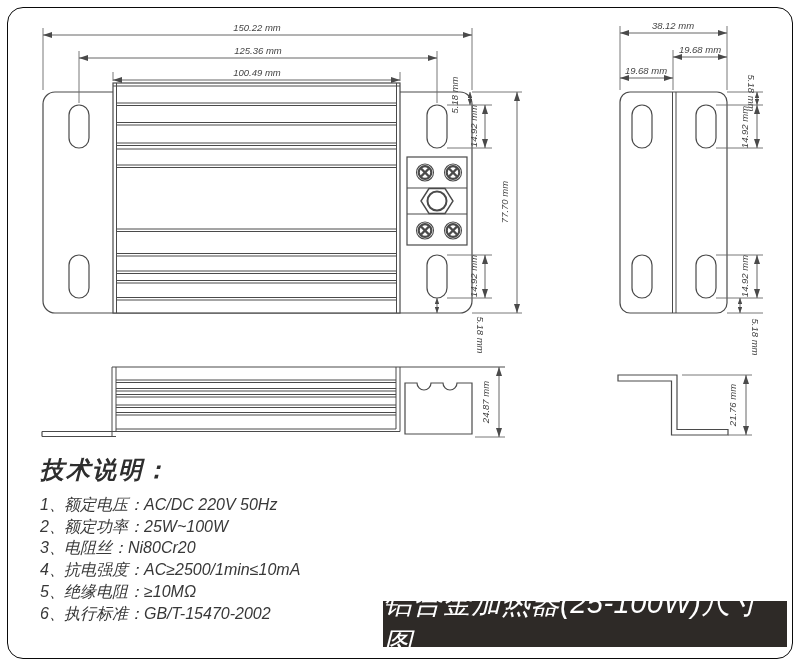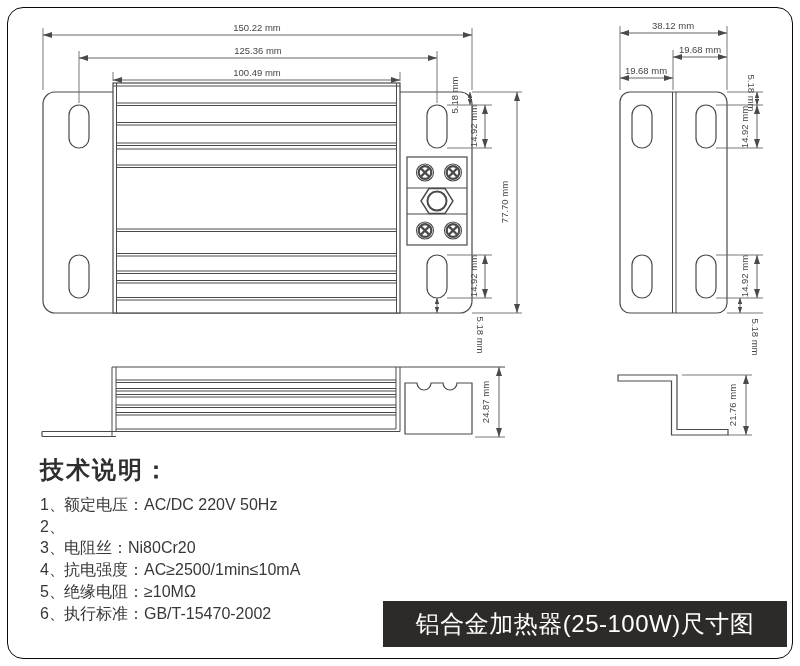--- a/index.html
+++ b/index.html
@@ -1,38 +1,38 @@
 <!DOCTYPE html>
 <html><head>
 <meta charset="utf-8">
 <style>
   html,body{margin:0;padding:0;background:#fff;}
   #stage{position:relative;width:800px;height:666px;background:#fff;overflow:hidden;
-         font-family:"Liberation Sans",sans-serif;}
+         font-family:"Liberation Sans",sans-serif;font-style:italic;}
   .frame{position:absolute;left:7px;top:7px;right:7px;bottom:7px;
          border:1.5px solid #0a0a0a;border-radius:16px;pointer-events:none;}
   svg{position:absolute;left:0;top:0;}
   .ln{fill:none;stroke:#4a4a4a;stroke-width:1.2;}
   .lnw{fill:#ffffff;stroke:#4a4a4a;stroke-width:1.2;}
   .fin{stroke:#4a4a4a;stroke-width:1;}
   .ext{stroke:#6a6a6a;stroke-width:0.9;fill:none;}
   .dim{stroke:#555;stroke-width:0.9;fill:none;}
   .dt{font-size:9.5px;fill:#454545;text-anchor:middle;font-family:"Liberation Sans",sans-serif;}
   
   .specs{position:absolute;left:40px;top:454px;color:#383838;}
   .specs-title{font-size:24px;font-weight:bold;letter-spacing:2px;color:#2e2e2e;}
   .spec-rows{margin-top:8px;font-size:16px;line-height:21.7px;}
   .spec-row{display:flex;}
   .spec-row .no{width:24px;flex:0 0 24px;}
   .spec-row .txt{white-space:pre;}
   .spec-row.cont .txt{padding-left:74px;}
   
   .banner{position:absolute;left:383px;top:601px;width:404px;height:46px;
           background:#2e2a27;color:#ffffff;display:flex;align-items:center;justify-content:center;
-          font-size:24px;letter-spacing:0.5px;}
+          font-size:29px;letter-spacing:0.5px;}
 </style>
 </head>
 <body>
 
 <div id="stage">
 
   <svg width="800" height="666" viewBox="0 0 800 666">
     <defs>
       <marker id="ar" orient="auto-start-reverse" markerWidth="9" markerHeight="6" refX="9" refY="3" markerUnits="userSpaceOnUse">
         <path d="M0,0 L9,3 L0,6 Z" fill="#4a4a4a"></path>
@@ -228,20 +228,21 @@
 
   <div class="specs">
     <div class="specs-title">技术说明：</div>
     <div class="spec-rows">
       <div class="spec-row">
         <span class="no">1、</span>
         <span class="txt">额定电压：AC/DC 220V 50Hz</span>
       </div>
       <div class="spec-row">
         <span class="no">2、</span>
+        <span class="txt">额定功率：25W~100W</span>
       </div>
       <div class="spec-row">
         <span class="no">3、</span>
         <span class="txt">电阻丝：Ni80Cr20</span>
       </div>
       <div class="spec-row">
         <span class="no">4、</span>
         <span class="txt">抗电强度：AC≥2500/1min≤10mA</span>
       </div>
       <div class="spec-row">

